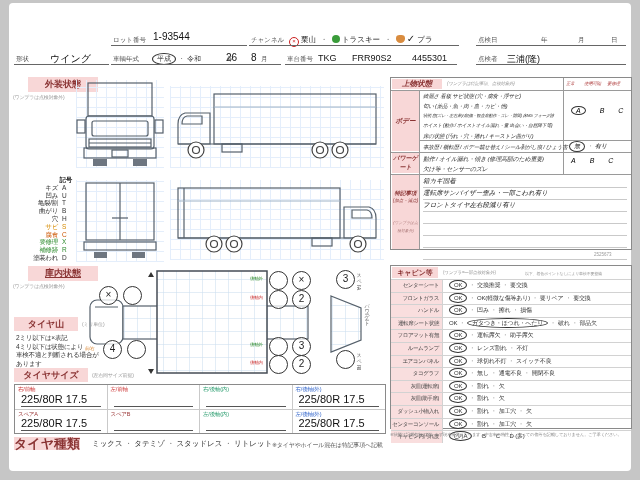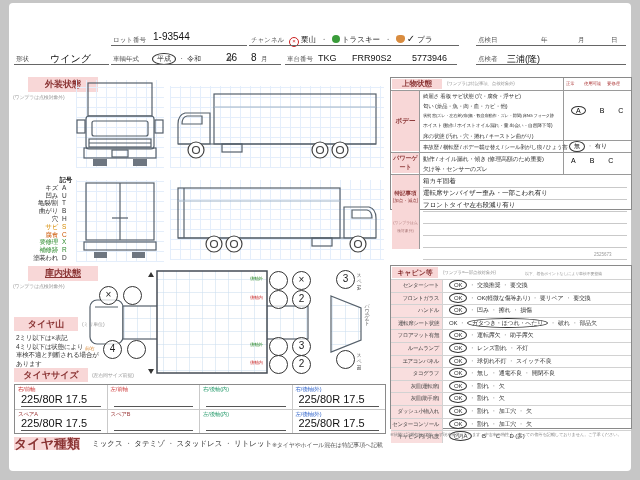--- a/index.html
+++ b/index.html
@@ -85,21 +85,21 @@
   <div class="abs opt-row" id="era-opts" style="left:152px;top:53px;font-size:7px;color:#333;"><span class="circ">平成</span><span class="sep">・</span><span>令和</span></div>
   <div class="abs val" style="left:210px;top:52px;margin-left:16px;">26</div>
   <div class="abs lbl" style="left:227px;top:55px;">年</div>
   <div class="abs val" style="left:251px;top:52px;">8</div>
   <div class="abs lbl" style="left:261px;top:55px;">月</div>
   <div class="abs uline" style="left:111px;top:64px;width:170px;"></div>
 
   <div class="abs lbl" style="left:287px;top:55px;">車台番号</div>
   <div class="abs val9" style="left:318px;top:53px;">TKG</div>
   <div class="abs val9" style="left:352px;top:53px;">FRR90S2</div>
-  <div class="abs val9" style="left:412px;top:53px;">5773946</div>
+  <div class="abs val9" style="left:412px;top:53px;">4455301</div>
   <div class="abs uline" style="left:285px;top:64px;width:172px;"></div>
 
   <div class="abs lbl" style="left:478px;top:55px;">点検者</div>
   <div class="abs val9" style="left:507px;top:53px;">三浦(隆)</div>
   <div class="abs uline" style="left:476px;top:64px;width:150px;"></div>
 
   <div class="abs pink hdr9" style="left:28px;top:77px;width:70px;height:15px;">外装状態</div>
   <div class="abs tiny" style="left:13px;top:94px;">(ワンプラは点検対象外)</div>
 
   <div class="abs gridbg" style="left:76px;top:80px;width:88px;height:88px;">
@@ -282,21 +282,21 @@
       <div class="ts-cell" style="border-top: 1px solid rgb(201, 201, 201);">
         <div class="ts-label" style="color: rgb(51, 102, 204);">左/後軸(外)</div>
         <div class="ts-value">225/80R 17.5</div>
       </div>
     </div>
 
   <div class="abs pink" style="left:14px;top:437px;width:66px;height:13px;font-size:13px;line-height:13px;">タイヤ種類</div>
   <div class="abs opt-row" id="tiretype-opts" style="left:92px;top:439px;font-size:7.5px;color:#333;"><span>ミックス</span><span class="sep">・</span><span>タテミゾ</span><span class="sep">・</span><span>スタッドレス</span><span class="sep">・</span><span>リトレット</span></div>
   <div class="abs" style="left:272px;top:441px;font-size:6px;color:#555;letter-spacing:-0.2px;">※タイヤやホイール混在は特記事項へ記載</div>
 
-  <div class="abs tbl" style="left:390px;top:77px;width:242px;height:133px;box-sizing:border-box;">
+  <div class="abs tbl" style="left:390px;top:77px;width:242px;height:173px;box-sizing:border-box;font-style:italic;">
     <div class="abs pink" style="left:1px;top:1px;width:50px;height:10px;font-size:7.5px;line-height:10px;">上物状態</div>
     <div class="abs micro" style="left:56px;top:3px;">(ワンプラは特記事項、点検対象外)</div>
     <div class="abs" style="left:175px;top:3px;font-size:4.5px;color:#b04040;letter-spacing:-0.3px;">正常</div>
     <div class="abs" style="left:193px;top:3px;font-size:4.5px;color:#b04040;letter-spacing:-0.3px;">使用可能</div>
     <div class="abs" style="left:216px;top:3px;font-size:4.5px;color:#b04040;letter-spacing:-0.3px;">要修理</div>
     <div class="hline" style="left:0;top:12px;width:240px;"></div>
 
     <div class="vline" style="left:28px;top:12px;height:159px;"></div>
     <div class="vline" style="left:172px;top:0;height:96px;"></div>
 

